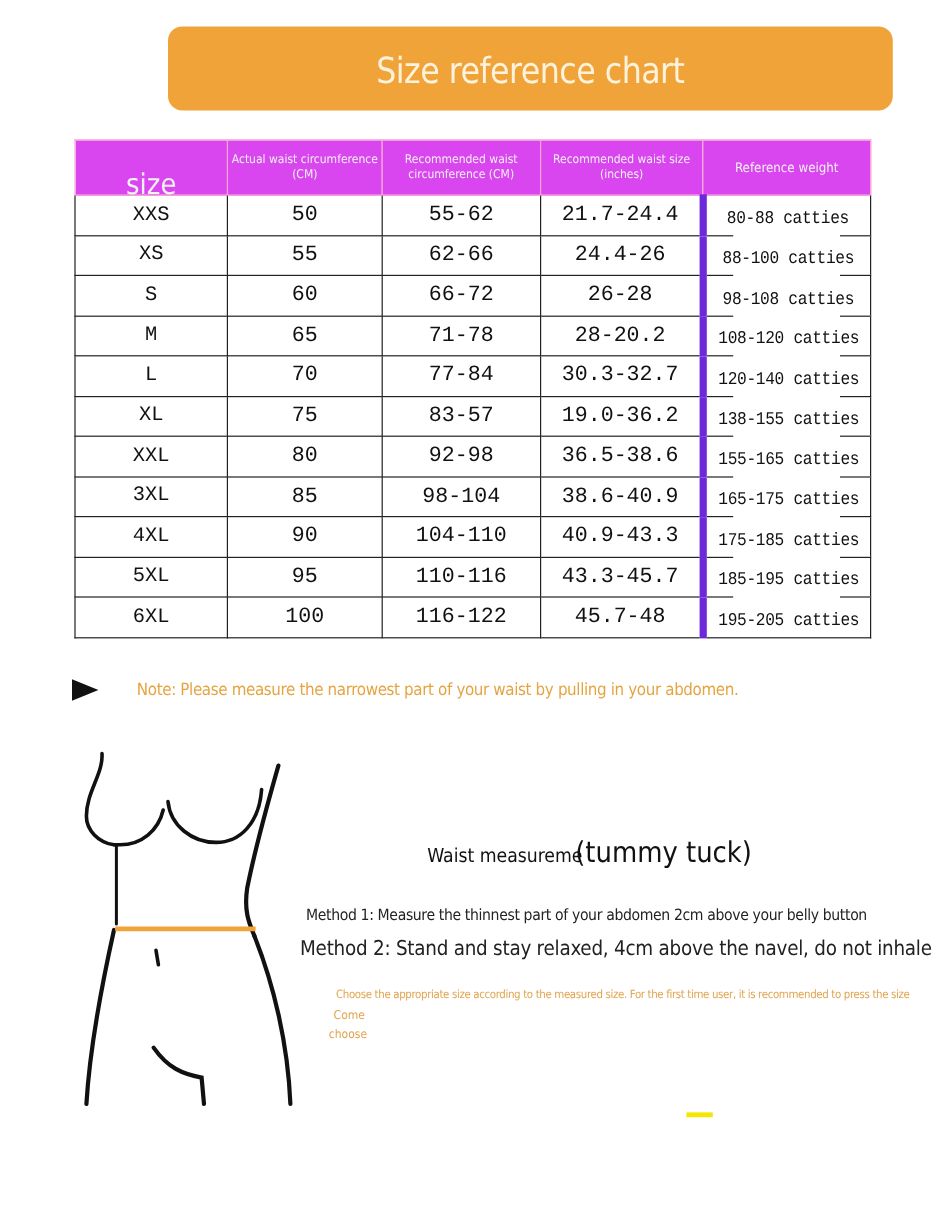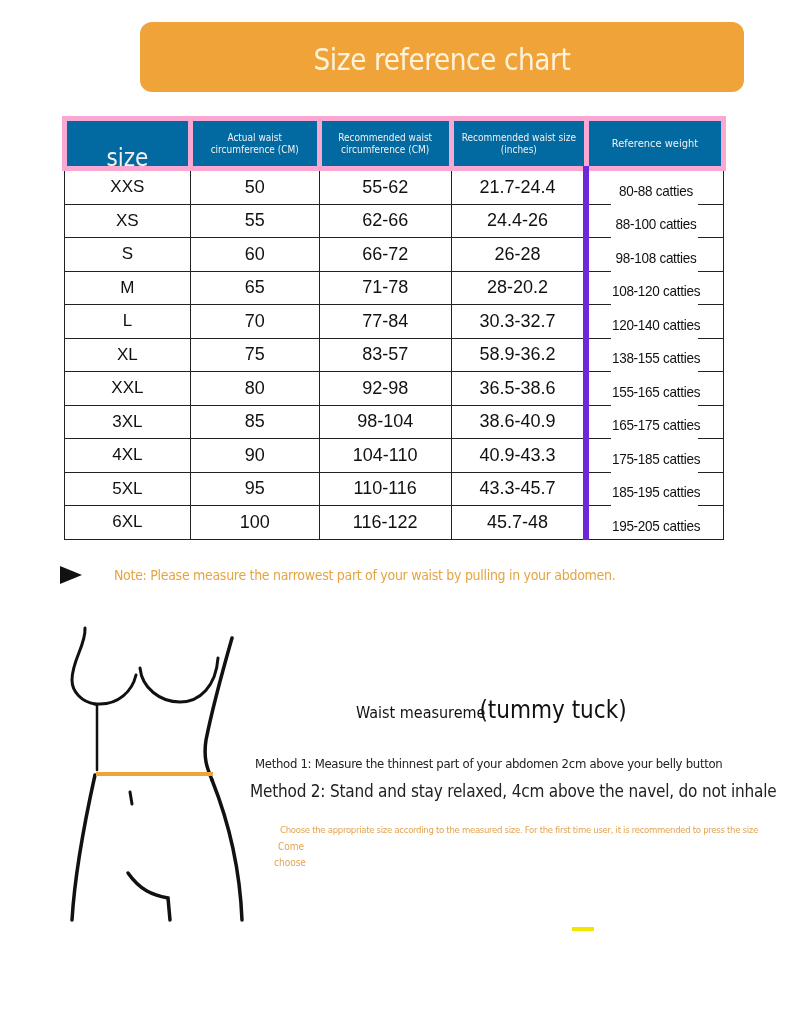--- a/index.html
+++ b/index.html
@@ -1,23 +1,23 @@
 <!DOCTYPE html>
 <html><head>
 <meta charset="utf-8">
 <style>
   html, body { margin:0; padding:0; background:#ffffff; }
   body { width:790px; height:1021px; position:relative; overflow:hidden; font-family:"Liberation Sans", "DejaVu Sans", sans-serif; }
   .banner { position:absolute; left:140px; top:22px; width:604px; height:70px; background:#f0a338; border-radius:12px; display:flex; align-items:center; justify-content:center; }
   .banner span { color:#fdf3dc; font-size:30px; font-family:"DejaVu Sans", sans-serif; letter-spacing:-0.5px; transform:scaleX(0.88); display:inline-block; padding-top:4px; }
   table.size-table { position:absolute; left:62px; top:116px; border-collapse:collapse; width:664px; }
-  table.size-table th { background:#0369a1; color:#f1f1f1; font-weight:normal; height:43px; border:5px solid #f9a8d4; font-size:10px; line-height:12px; padding:0 2px; vertical-align:middle; font-family:"DejaVu Sans Condensed","DejaVu Sans", sans-serif; }
+  table.size-table th { background:#d946ef; color:#f1f1f1; font-weight:normal; height:43px; border:1px solid #f9a8d4; font-size:10px; line-height:12px; padding:0 2px; vertical-align:middle; font-family:"DejaVu Sans Condensed","DejaVu Sans", sans-serif; }
   table.size-table th.size-h { font-size:24px; vertical-align:bottom; padding-bottom:2px; }
   table.size-table th.weight-h { font-size:11px; }
-  table.size-table td { border:1px solid #222; height:32.5px; text-align:center; color:#111; font-size:18px; padding:0; font-family:Liberation Sans, sans-serif; }
+  table.size-table td { border:1px solid #222; height:32.5px; text-align:center; color:#111; font-size:18px; padding:0; font-family:Liberation Mono, monospace; }
   table.size-table td.w { font-size:15px; border-left:6px solid #6d28d9; border-top-color:#fff; border-bottom-color:#fff; position:relative; letter-spacing:-0.3px; }
   table.size-table td.w span { display:inline-block; transform:scaleX(0.9); padding-top:6px; }
   table.size-table td.c0 { font-size:17px; }
   .col0 { width:133px;margin-left:16px; } .col1 { width:132px; } .col2 { width:135px; } .col3 { width:139px; } .col4 { width:145px; }
   .tick-l { position:absolute; left:0; bottom:-1px; width:22px; border-bottom:1px solid #222; }
   .tick-r { position:absolute; right:-1px; bottom:-1px; width:26px; border-bottom:1px solid #222; }
   .note { position:absolute; left:60px; top:566px; display:flex; align-items:center; }
   .arrow { width:0; height:0; border-left:22px solid #111; border-top:9px solid transparent; border-bottom:9px solid transparent; margin-right:32px; }
   .note-text { color:#e5a442; font-size:14px; font-family:"DejaVu Sans Condensed","DejaVu Sans", sans-serif; letter-spacing:-0.3px; }
   .figure { position:absolute; left:60px; top:620px; width:195px; height:310px; }
@@ -80,21 +80,21 @@
         <td class="c0">L</td>
         <td>70</td>
         <td>77-84</td>
         <td>30.3-32.7</td>
         <td class="w"><span>120-140 catties</span><div class="tick-l"></div><div class="tick-r"></div></td>
       </tr>
       <tr>
         <td class="c0">XL</td>
         <td>75</td>
         <td>83-57</td>
-        <td>58.9-36.2</td>
+        <td>19.0-36.2</td>
         <td class="w"><span>138-155 catties</span><div class="tick-l"></div><div class="tick-r"></div></td>
       </tr>
       <tr>
         <td class="c0">XXL</td>
         <td>80</td>
         <td>92-98</td>
         <td>36.5-38.6</td>
         <td class="w"><span>155-165 catties</span><div class="tick-l"></div><div class="tick-r"></div></td>
       </tr>
       <tr>

